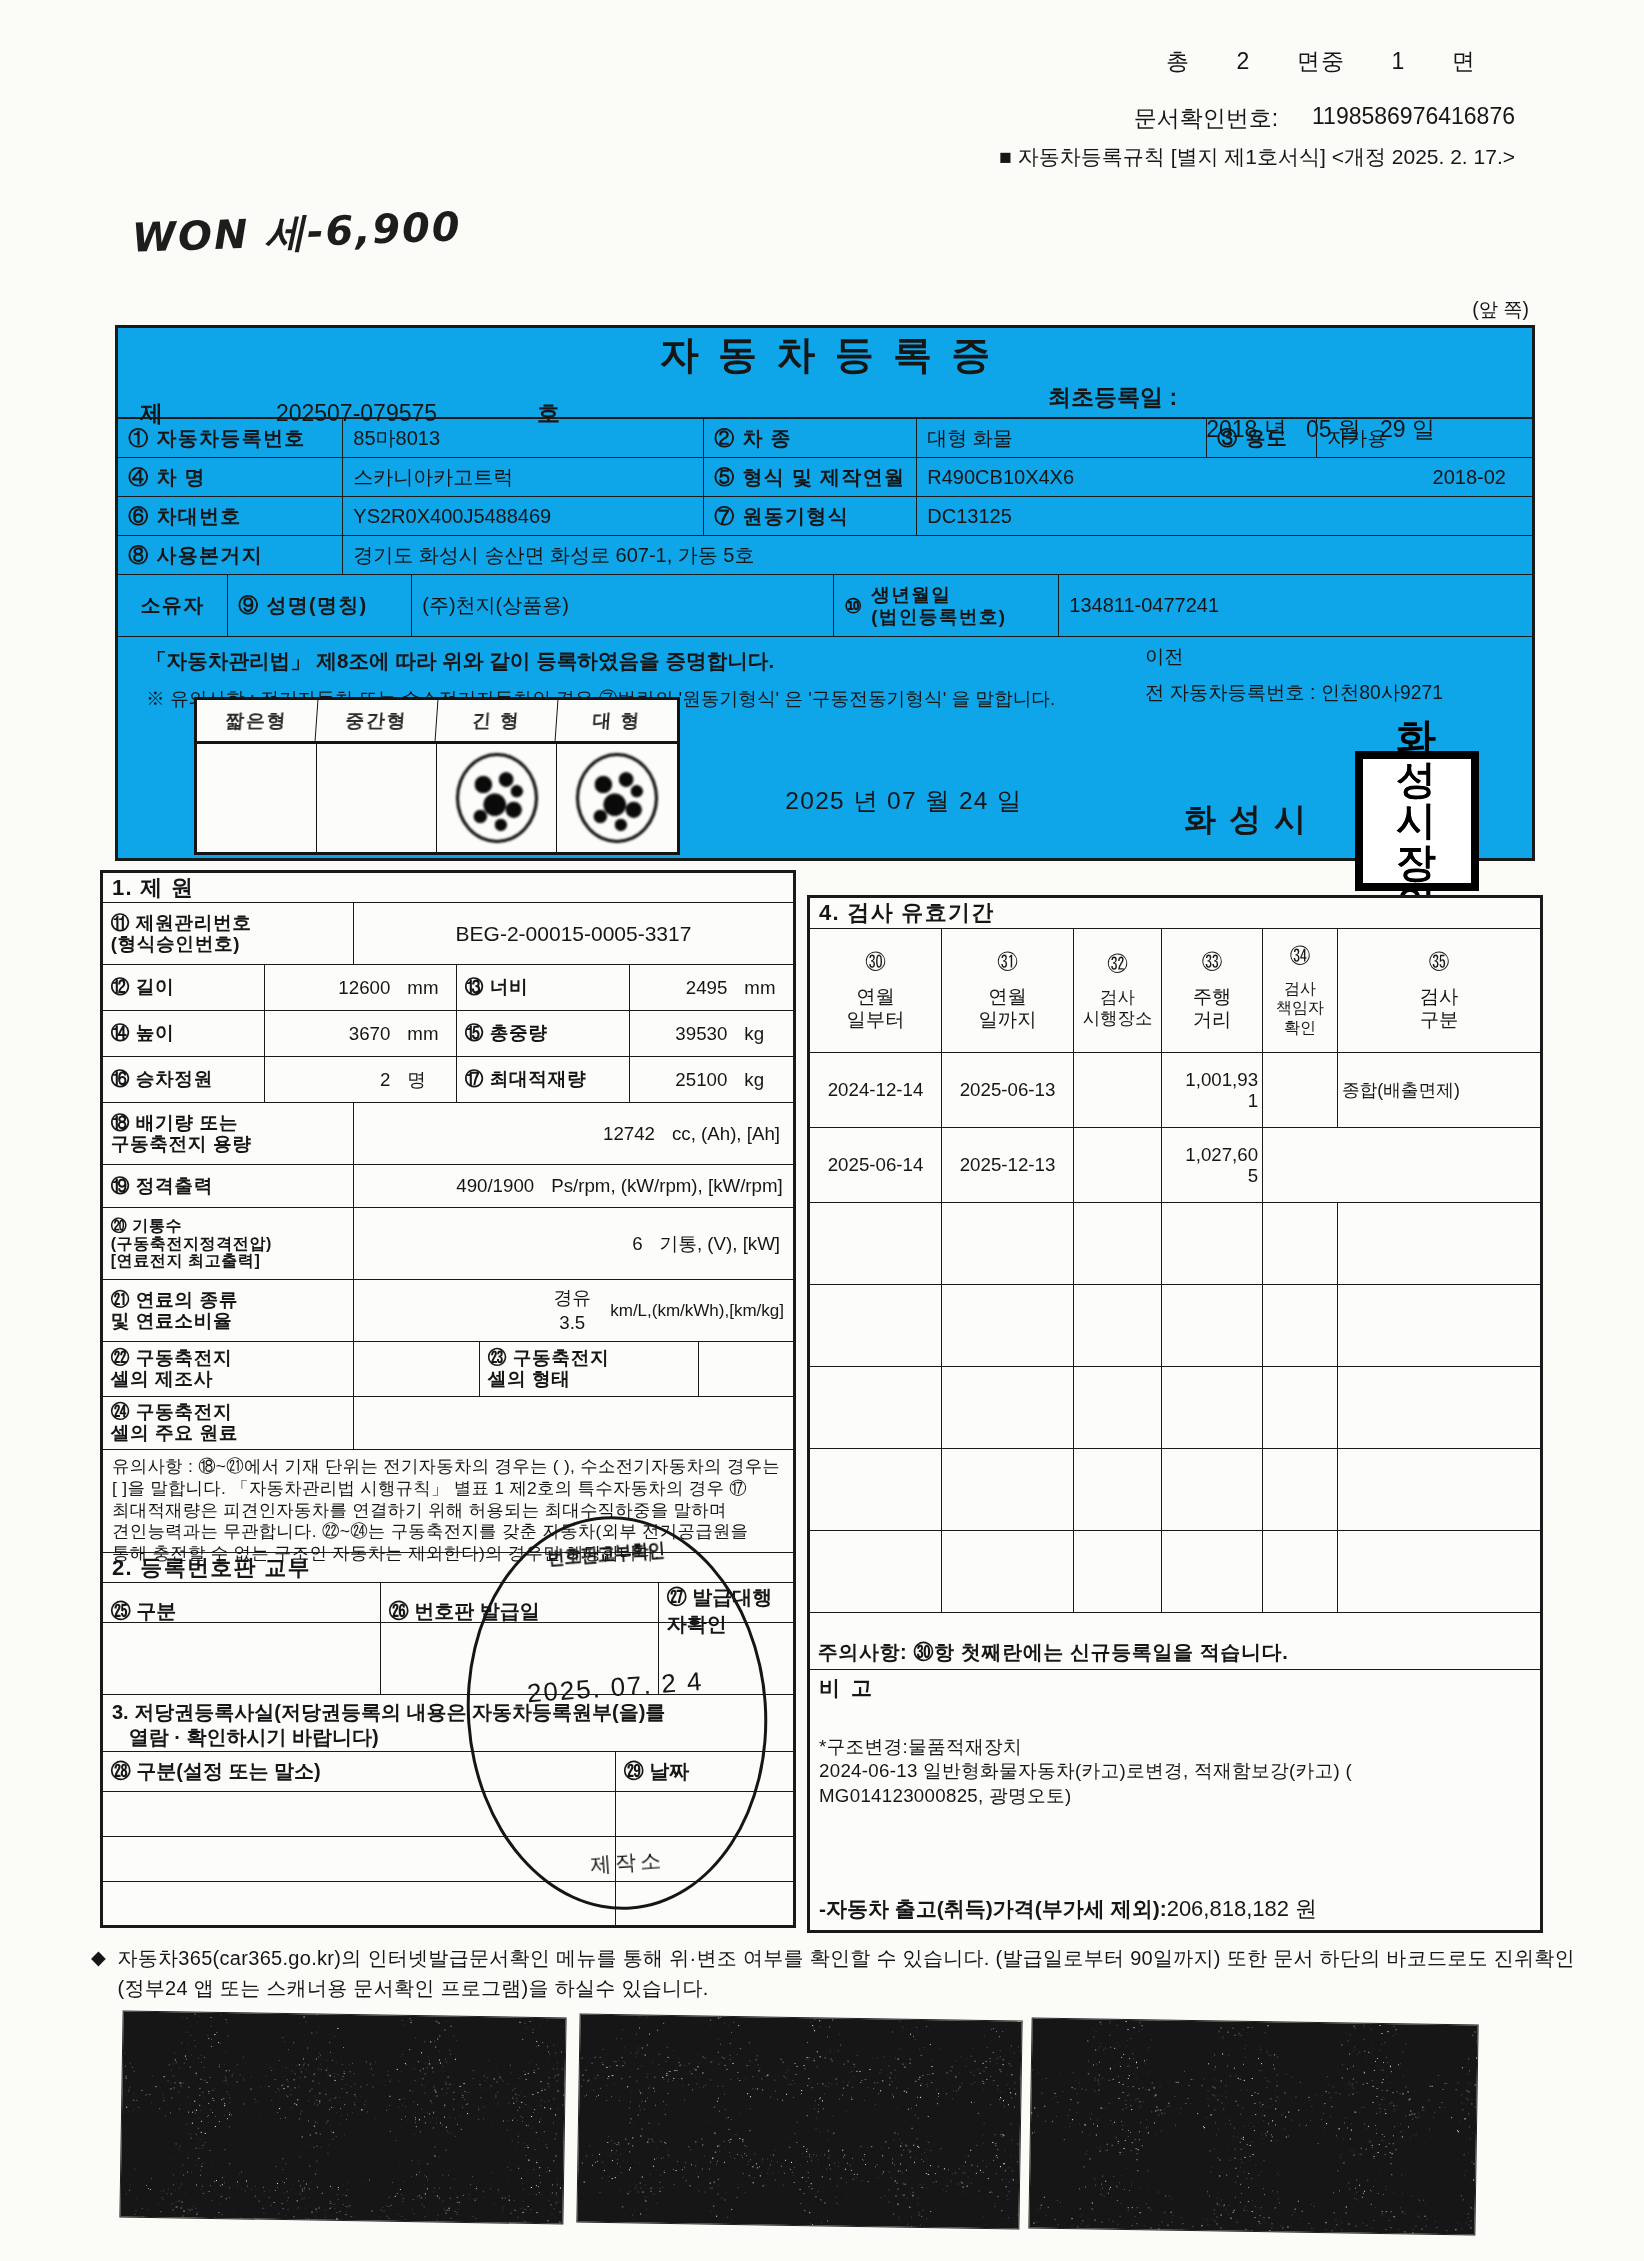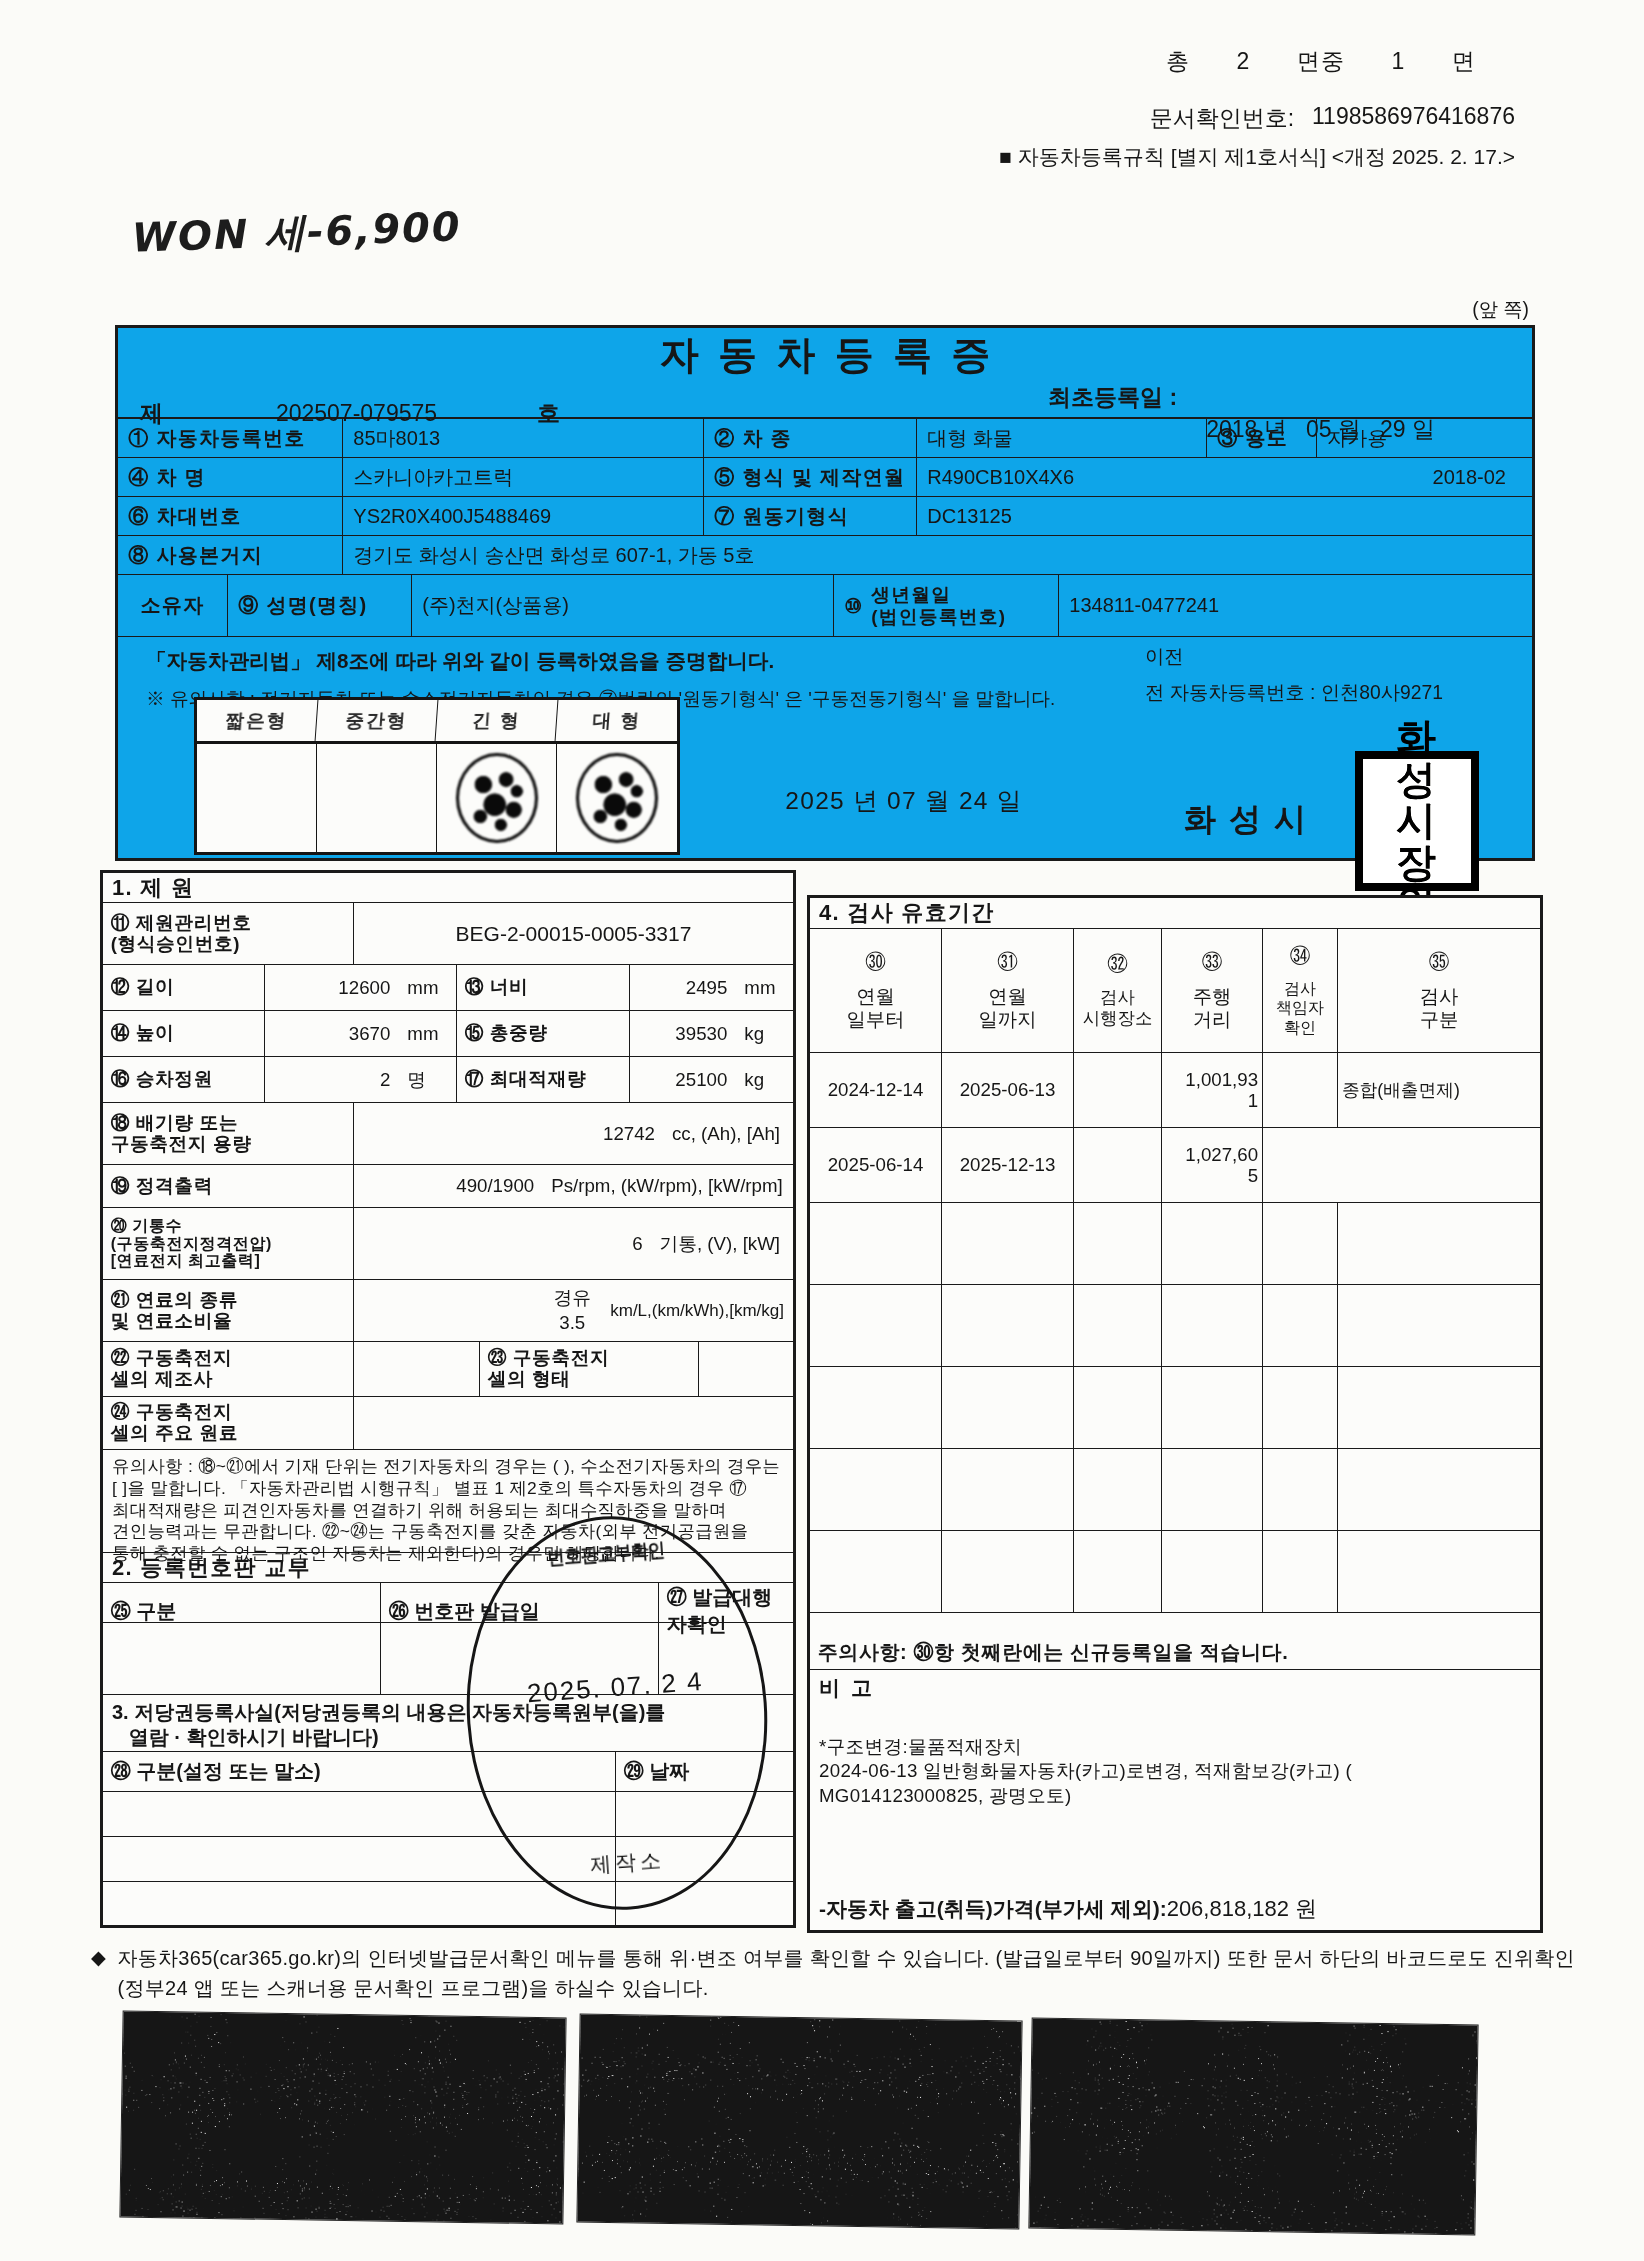--- a/index.html
+++ b/index.html
@@ -10,21 +10,21 @@
     font-family:"Liberation Sans", sans-serif;
     overflow:hidden;
   }
   .pre { white-space:pre; }
   .preline { white-space:pre-line; }
   .prewrap { white-space:pre-wrap; }
 
   
   .hdr-right { position:absolute; top:46px; right:129px; width:644px; text-align:right; }
   .hdr-pageinfo { font-size:23px; letter-spacing:1.3px; padding-right:39px; }
-  .hdr-docline { margin-top:26px; font-size:23px; display:flex; justify-content:flex-end; gap:18px; }
+  .hdr-docline { margin-top:26px; font-size:23px; display:flex; justify-content:flex-end; gap:34px; }
   .hdr-reg { margin-top:9px; font-size:21px; }
   .handwritten {
     position:absolute; left:132px; top:205px;
     font-family:"DejaVu Sans", sans-serif; font-style:italic; font-weight:600;
     font-size:40px; letter-spacing:1.9px; color:#1d1d1d; transform:rotate(-2deg);
   }
   .front-label { position:absolute; top:296px; right:115px; font-size:19.3px; }
 
   
   .main-box {

